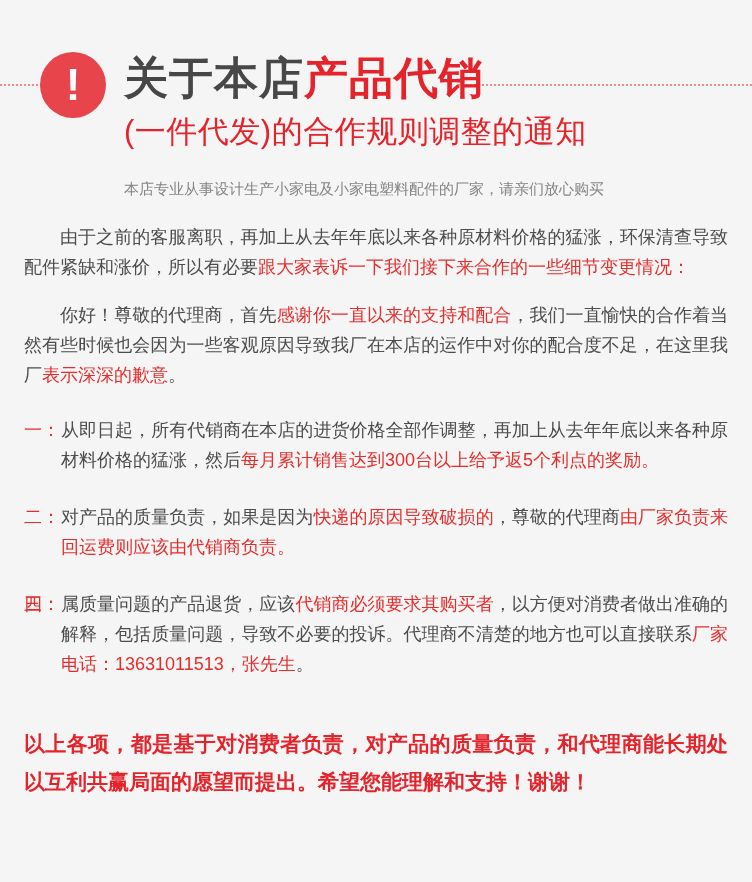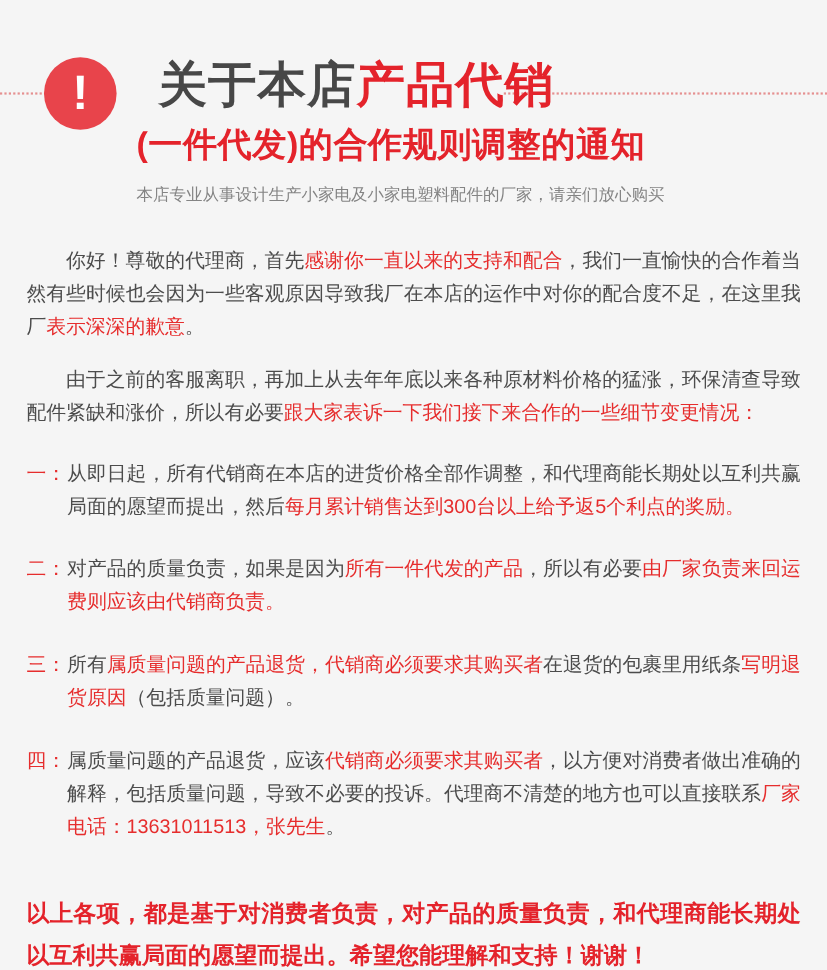--- a/index.html
+++ b/index.html
@@ -16,28 +16,28 @@
   .dotted-left  { left:0; width:42px; }
   .dotted-right { left:458px; width:294px; }
   .alert-circle {
     position:absolute; left:40px; top:52px;
     width:66px; height:66px; border-radius:50%;
     background:#e8444b; color:#ffffff;
     display:flex; align-items:center; justify-content:center;
     font-size:44px; font-weight:bold; line-height:1;
   }
   .header-text { position:absolute; left:124px; top:54px; width:620px; }
-  .title { font-size:44px; font-weight:bold; line-height:48px; letter-spacing:1px; white-space:nowrap;margin-left:20px; }
+  .title { font-size:44px; font-weight:bold; line-height:48px; letter-spacing:1px; white-space:nowrap; }
   .t-dark { color:#474747; }
   .t-red  { color:#e4232b; }
   .subtitle {
-    margin-top:12px; font-size:31px; font-weight:bold;
+    margin-top:12px; font-size:31px; font-weight:normal;
     color:#e4232b; line-height:36px; white-space:nowrap; letter-spacing:0.5px;
   }
-  .tagline { margin-top:18px; font-size:15px; color:#848484; line-height:20px; white-space:nowrap; }
+  .tagline { margin-top:29px; font-size:15px; color:#848484; line-height:20px; white-space:nowrap; }
 
   
   .content {
     position:absolute; left:24px; top:222px; width:704px;
     color:#4c4c4c; font-size:18px; line-height:30px;
     text-align:justify;
   }
   .para { margin-bottom:18px; text-indent:36px; }
   .red { color:#e62d2d; }
   .rules { margin-top:25px; }
@@ -62,35 +62,34 @@
   </div>
 
   <div class="header-text">
     <div class="title"><span class="t-dark">关于本店</span><span class="t-red">产品代销</span></div>
     <div class="subtitle">(一件代发)的合作规则调整的通知</div>
     <div class="tagline">本店专业从事设计生产小家电及小家电塑料配件的厂家，请亲们放心购买</div>
   </div>
 
   <div class="content">
 
+    <p class="para"><span>由于之前的客服离职，再加上从去年年底以来各种原材料价格的猛涨，环保清查导致配件紧缺和涨价，所以有必要</span><span class="red">跟大家表诉一下我们接下来合作的一些细节变更情况：</span></p>
     <p class="para"><span>你好！尊敬的代理商，首先</span><span class="red">感谢你一直以来的支持和配合</span><span>，我们一直愉快的合作着当然有些时候也会因为一些客观原因导致我厂在本店的运作中对你的配合度不足，在这里我厂</span><span class="red">表示深深的歉意</span><span>。</span></p>
-    <p class="para"><span>由于之前的客服离职，再加上从去年年底以来各种原材料价格的猛涨，环保清查导致配件紧缺和涨价，所以有必要</span><span class="red">跟大家表诉一下我们接下来合作的一些细节变更情况：</span></p>
 
     <div class="rules">
       <div class="rule-item">
         <span class="rule-marker">一：</span>
-        <span><span>从即日起，所有代销商在本店的进货价格全部作调整，和代理商能长期处以互利共赢局面的愿望而提出，然后</span><span class="red">每月累计销售达到300台以上给予返5个利点的奖励。</span></span>
+        <span><span>从即日起，所有代销商在本店的进货价格全部作调整，再加上从去年年底以来各种原材料价格的猛涨，然后</span><span class="red">每月累计销售达到300台以上给予返5个利点的奖励。</span></span>
       </div>
       <div class="rule-item">
         <span class="rule-marker">二：</span>
-        <span><span>对产品的质量负责，如果是因为</span><span class="red">所有一件代发的产品</span><span>，所以有必要</span><span class="red">由厂家负责来回运费则应该由代销商负责。</span></span>
+        <span><span>对产品的质量负责，如果是因为</span><span class="red">快递的原因导致破损的</span><span>，尊敬的代理商</span><span class="red">由厂家负责来回运费则应该由代销商负责。</span></span>
       </div>
       <div class="rule-item">
         <span class="rule-marker">三：</span>
-        <span><span>所有</span><span class="red">属质量问题的产品退货，代销商必须要求其购买者</span><span>在退货的包裹里用纸条</span><span class="red">写明退货原因</span><span>（包括质量问题）。</span></span>
       </div>
       <div class="rule-item">
         <span class="rule-marker">四：</span>
         <span><span>属质量问题的产品退货，应该</span><span class="red">代销商必须要求其购买者</span><span>，以方便对消费者做出准确的解释，包括质量问题，导致不必要的投诉。代理商不清楚的地方也可以直接联系</span><span class="red">厂家电话：13631011513，张先生</span><span>。</span></span>
       </div>
     </div>
 
     <p class="footer-note">以上各项，都是基于对消费者负责，对产品的质量负责，和代理商能长期处以互利共赢局面的愿望而提出。希望您能理解和支持！谢谢！</p>
 
   </div>

